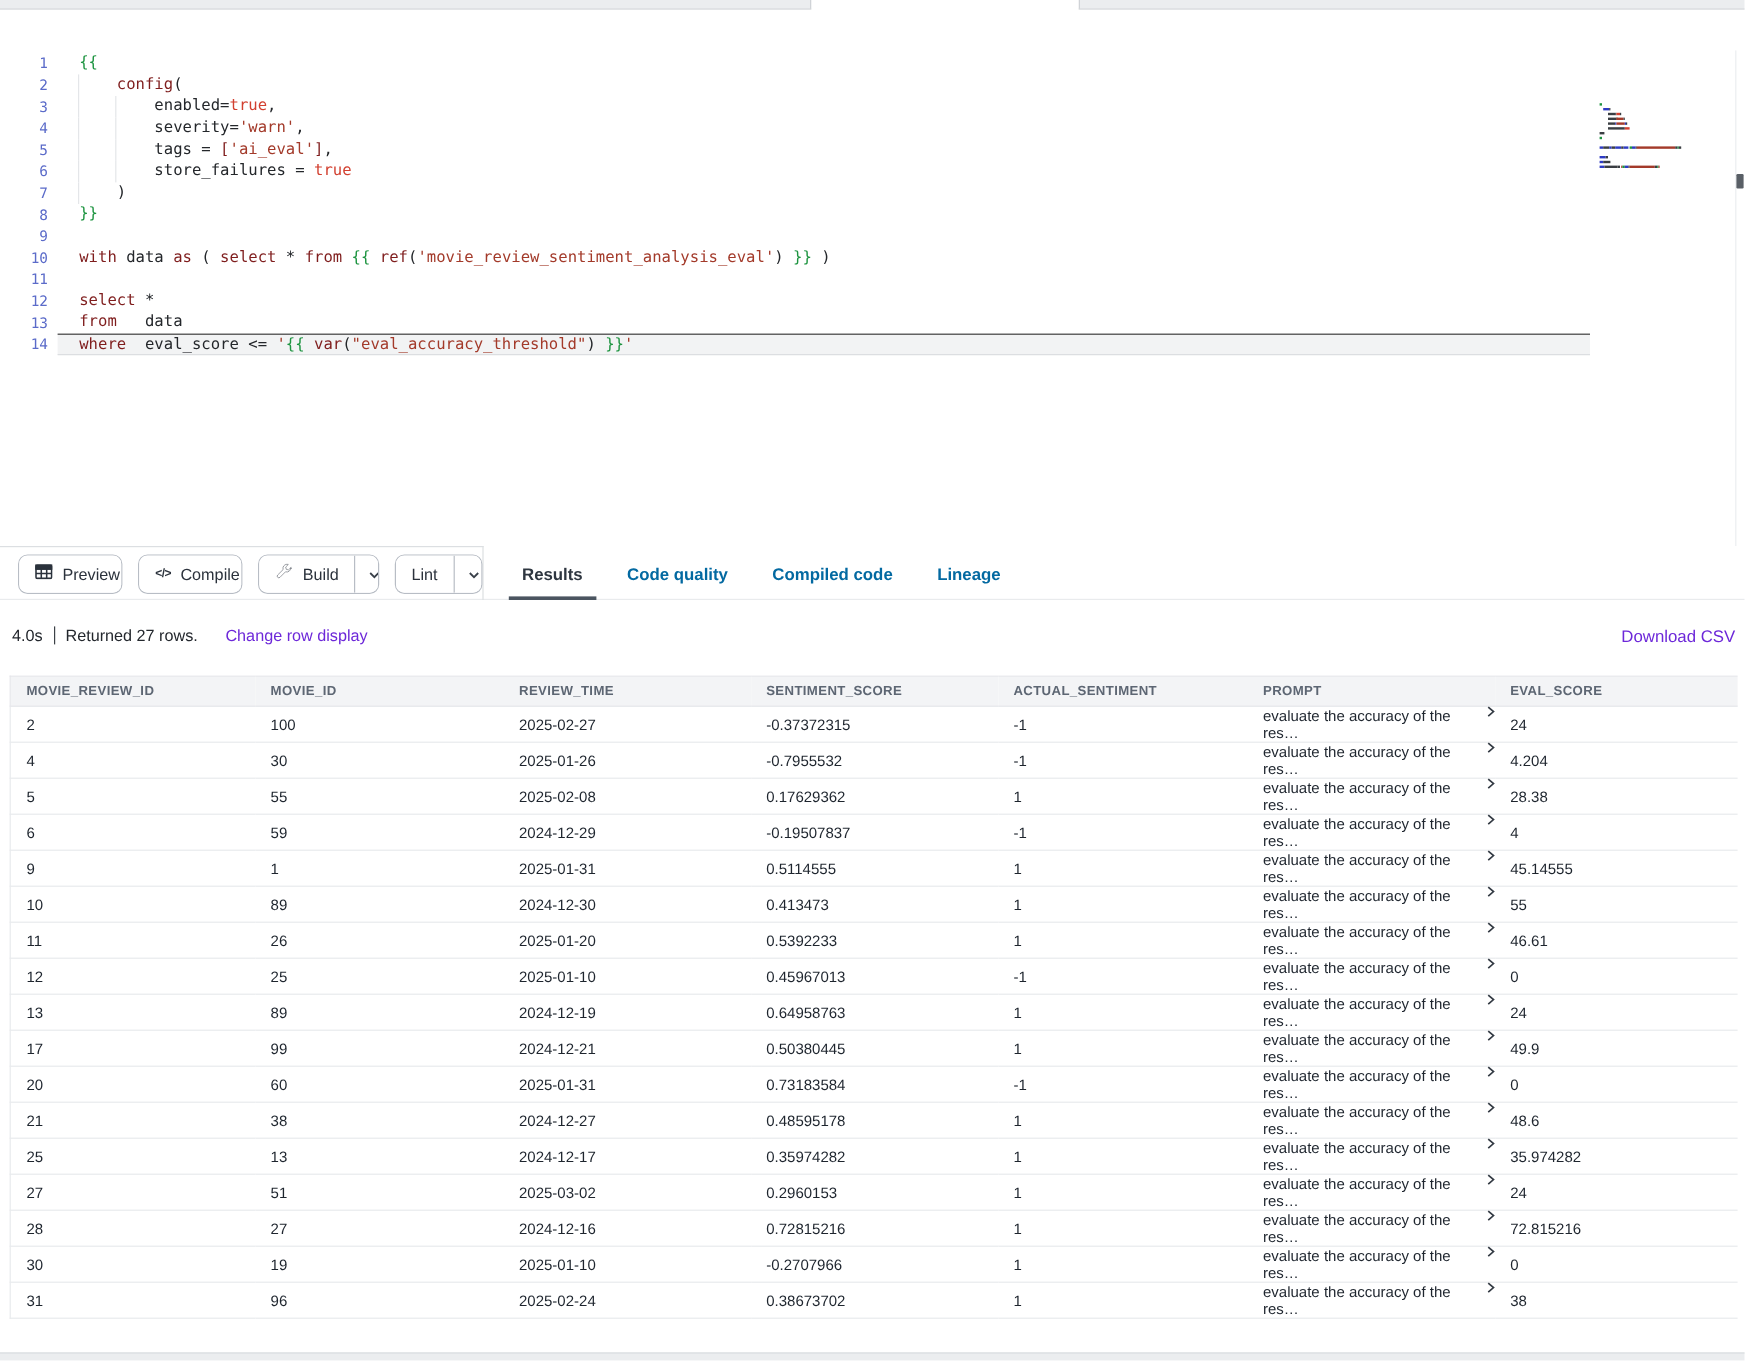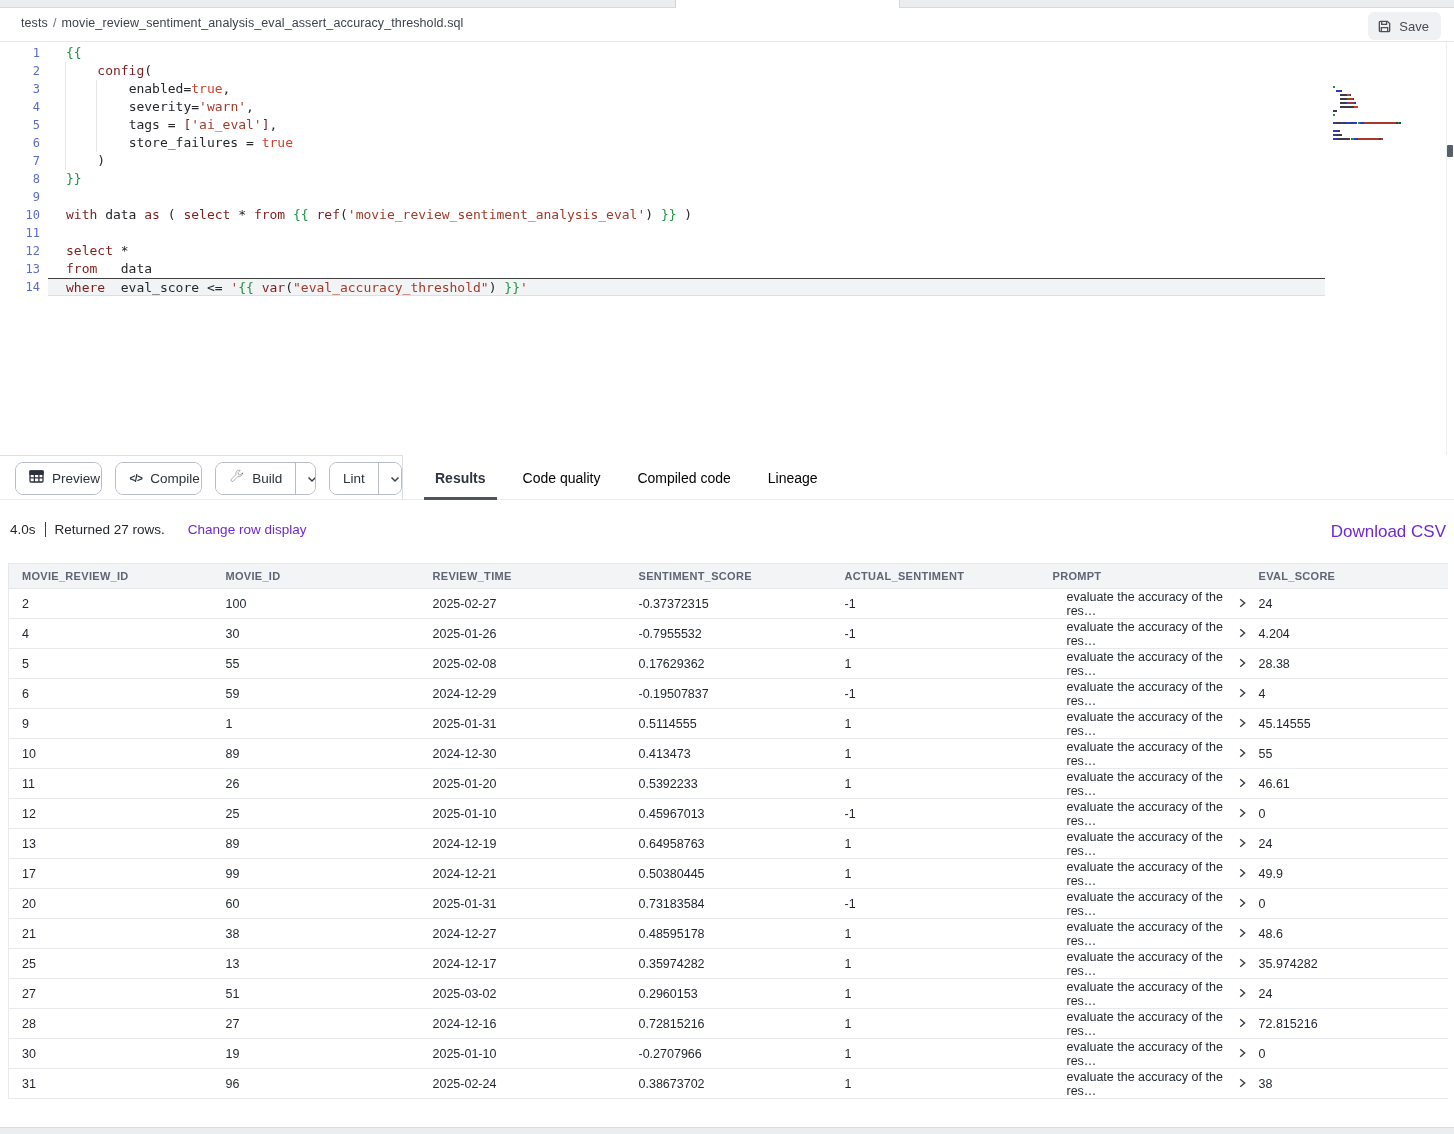--- a/index.html
+++ b/index.html
@@ -38,69 +38,54 @@
 
   
   .actionrow { position:absolute; top:455px; left:0; width:1454px; height:45px; background:#fff; border-bottom:1px solid #e9ebed; }
   .actionrow .btn-zone { position:absolute; left:0; top:0; width:403px; height:45px; border-top:1px solid #dcdfe2; border-right:1px solid #dcdfe2; display:flex; align-items:center; gap:13px; padding-left:15px; }
   .tbtn { display:flex; align-items:stretch; height:33px; background:#fff; border:1px solid #b8bdc5; border-radius:8px; overflow:hidden; font-family:inherit; }
   .tbtn .main { display:flex; align-items:center; gap:8px; padding:0 13px; font-size:13.5px; color:#2b323c; cursor:pointer; background:#fff; border:none; font-family:inherit; }
   .tbtn .drop { display:flex; align-items:center; padding:0 11px; border-left:1px solid #b8bdc5; cursor:pointer; background:#fff; border-top:none; border-bottom:none; border-right:none; }
   .code-glyph { font-size:10px; color:#2b323c; letter-spacing:-0.5px; font-weight:bold; }
 
   .tabs { position:absolute; left:403px; top:0; right:0; height:45px; display:flex; align-items:center; gap:33px; padding-left:30px; }
-  .tab { position:relative; font-size:14px; color:#000000; cursor:pointer; height:45px; display:flex; align-items:center; padding:0 2px; }
+  .tab { position:relative; font-size:14px; color:#0369a1; cursor:pointer; height:45px; display:flex; align-items:center; padding:0 2px;font-weight:bold; }
   .tab.active { font-weight:bold; color:#2e3640; }
   .tab.active::after { content:""; position:absolute; left:-9px; right:-9px; bottom:0; height:3px; background:#4b5560; }
 
   
   .statusrow { position:absolute; top:500px; left:0; width:1454px; height:56px; }
   .status-left { position:absolute; left:10px; top:22px; display:flex; align-items:flex-end; gap:9px; font-size:13.5px; color:#23272d; }
   .vbar { width:1px; height:15px; background:#3c4147; }
   .link { color:#6d28d9; cursor:pointer; }
   .change-display { margin-left:14px; }
-  .download-csv { position:absolute; right:8px; top:22px; font-size:17px; }
+  .download-csv { position:absolute; right:8px; top:22px; font-size:14px; }
 
   
   .results { position:absolute; top:563px; left:8px; right:6px; }
   table { width:100%; border-collapse:collapse; table-layout:fixed; }
   thead th { height:25px; background:#f3f4f6; border:1px solid #e5e7ea; border-right:none; font-size:11px; font-weight:bold; letter-spacing:0.3px; color:#5d6673; text-align:left; padding-left:13px; }
   thead th + th { border-left:none; }
   tbody td { height:30px; border-bottom:1px solid #e8eaed; font-size:12.5px; color:#1e252e; padding-left:13px; vertical-align:middle; }
   tbody tr td:first-child { border-left:1px solid #e8eaed; }
-  .prompt-cell { display:flex; align-items:center; gap:5px;margin-left:14px; }
+  .prompt-cell { display:flex; gap:5px; }
   .prompt-cell svg { flex:none; margin-top:-2px; cursor:pointer; }
 
   .hscroll { position:absolute; left:0; bottom:0; width:1454px; height:7px; background:#ebedef; border-top:1px solid #d9dcdf; }
 </style>
 </head>
 <body>
 
 <div class="app">
 
   <div class="sliver">
     <div class="seg left"></div>
     <div class="seg right"></div>
   </div>
 
-  <div class="topbar">
-    <div class="breadcrumb">
-      <span>tests</span><span class="sep">/</span><span>movie_review_sentiment_analysis_eval_assert_accuracy_threshold.sql</span>
-    </div>
-    <button class="save-btn">
-      <span>
-          <svg width="15" height="15" viewBox="0 0 16 16" fill="none" stroke="#4a5058" stroke-width="1.4">
-            <path d="M2.5 3.5 a1 1 0 0 1 1-1 h7.6 l2.4 2.4 v7.6 a1 1 0 0 1-1 1 h-9 a1 1 0 0 1-1-1 z"></path>
-            <path d="M5 2.7 v3.1 h5.2 v-3.1"></path>
-            <path d="M4.6 13.3 v-4.2 h6.8 v4.2"></path>
-          </svg>
-        </span>
-      <span>Save</span>
-    </button>
-  </div>
 
   <div class="editor">
     <div class="lines">
         <div class="line"><span class="gut">1</span><span class="codecell"><span class="tk-jinja">{{</span></span></div>
         <div class="line"><span class="gut">2</span><span class="codecell"><span class="guide" style="left: 17px;"></span><span class="tk-pl">    </span><span class="tk-kw">config</span><span class="tk-pl">(</span></span></div>
         <div class="line"><span class="gut">3</span><span class="codecell"><span class="guide" style="left: 17px;"></span><span class="guide" style="left: 48.2984px;"></span><span class="tk-pl">        </span><span class="tk-pl">enabled</span><span class="tk-pl">=</span><span class="tk-bool">true</span><span class="tk-pl">,</span></span></div>
         <div class="line"><span class="gut">4</span><span class="codecell"><span class="guide" style="left: 17px;"></span><span class="guide" style="left: 48.2984px;"></span><span class="tk-pl">        </span><span class="tk-pl">severity</span><span class="tk-pl">=</span><span class="tk-str">'warn'</span><span class="tk-pl">,</span></span></div>
         <div class="line"><span class="gut">5</span><span class="codecell"><span class="guide" style="left: 17px;"></span><span class="guide" style="left: 48.2984px;"></span><span class="tk-pl">        </span><span class="tk-pl">tags = </span><span class="tk-kw">[</span><span class="tk-str">'ai_eval'</span><span class="tk-kw">]</span><span class="tk-pl">,</span></span></div>
         <div class="line"><span class="gut">6</span><span class="codecell"><span class="guide" style="left: 17px;"></span><span class="guide" style="left: 48.2984px;"></span><span class="tk-pl">        </span><span class="tk-pl">store_failures = </span><span class="tk-bool">true</span></span></div>
         <div class="line"><span class="gut">7</span><span class="codecell"><span class="guide" style="left: 17px;"></span><span class="tk-pl">    )</span></span></div>

